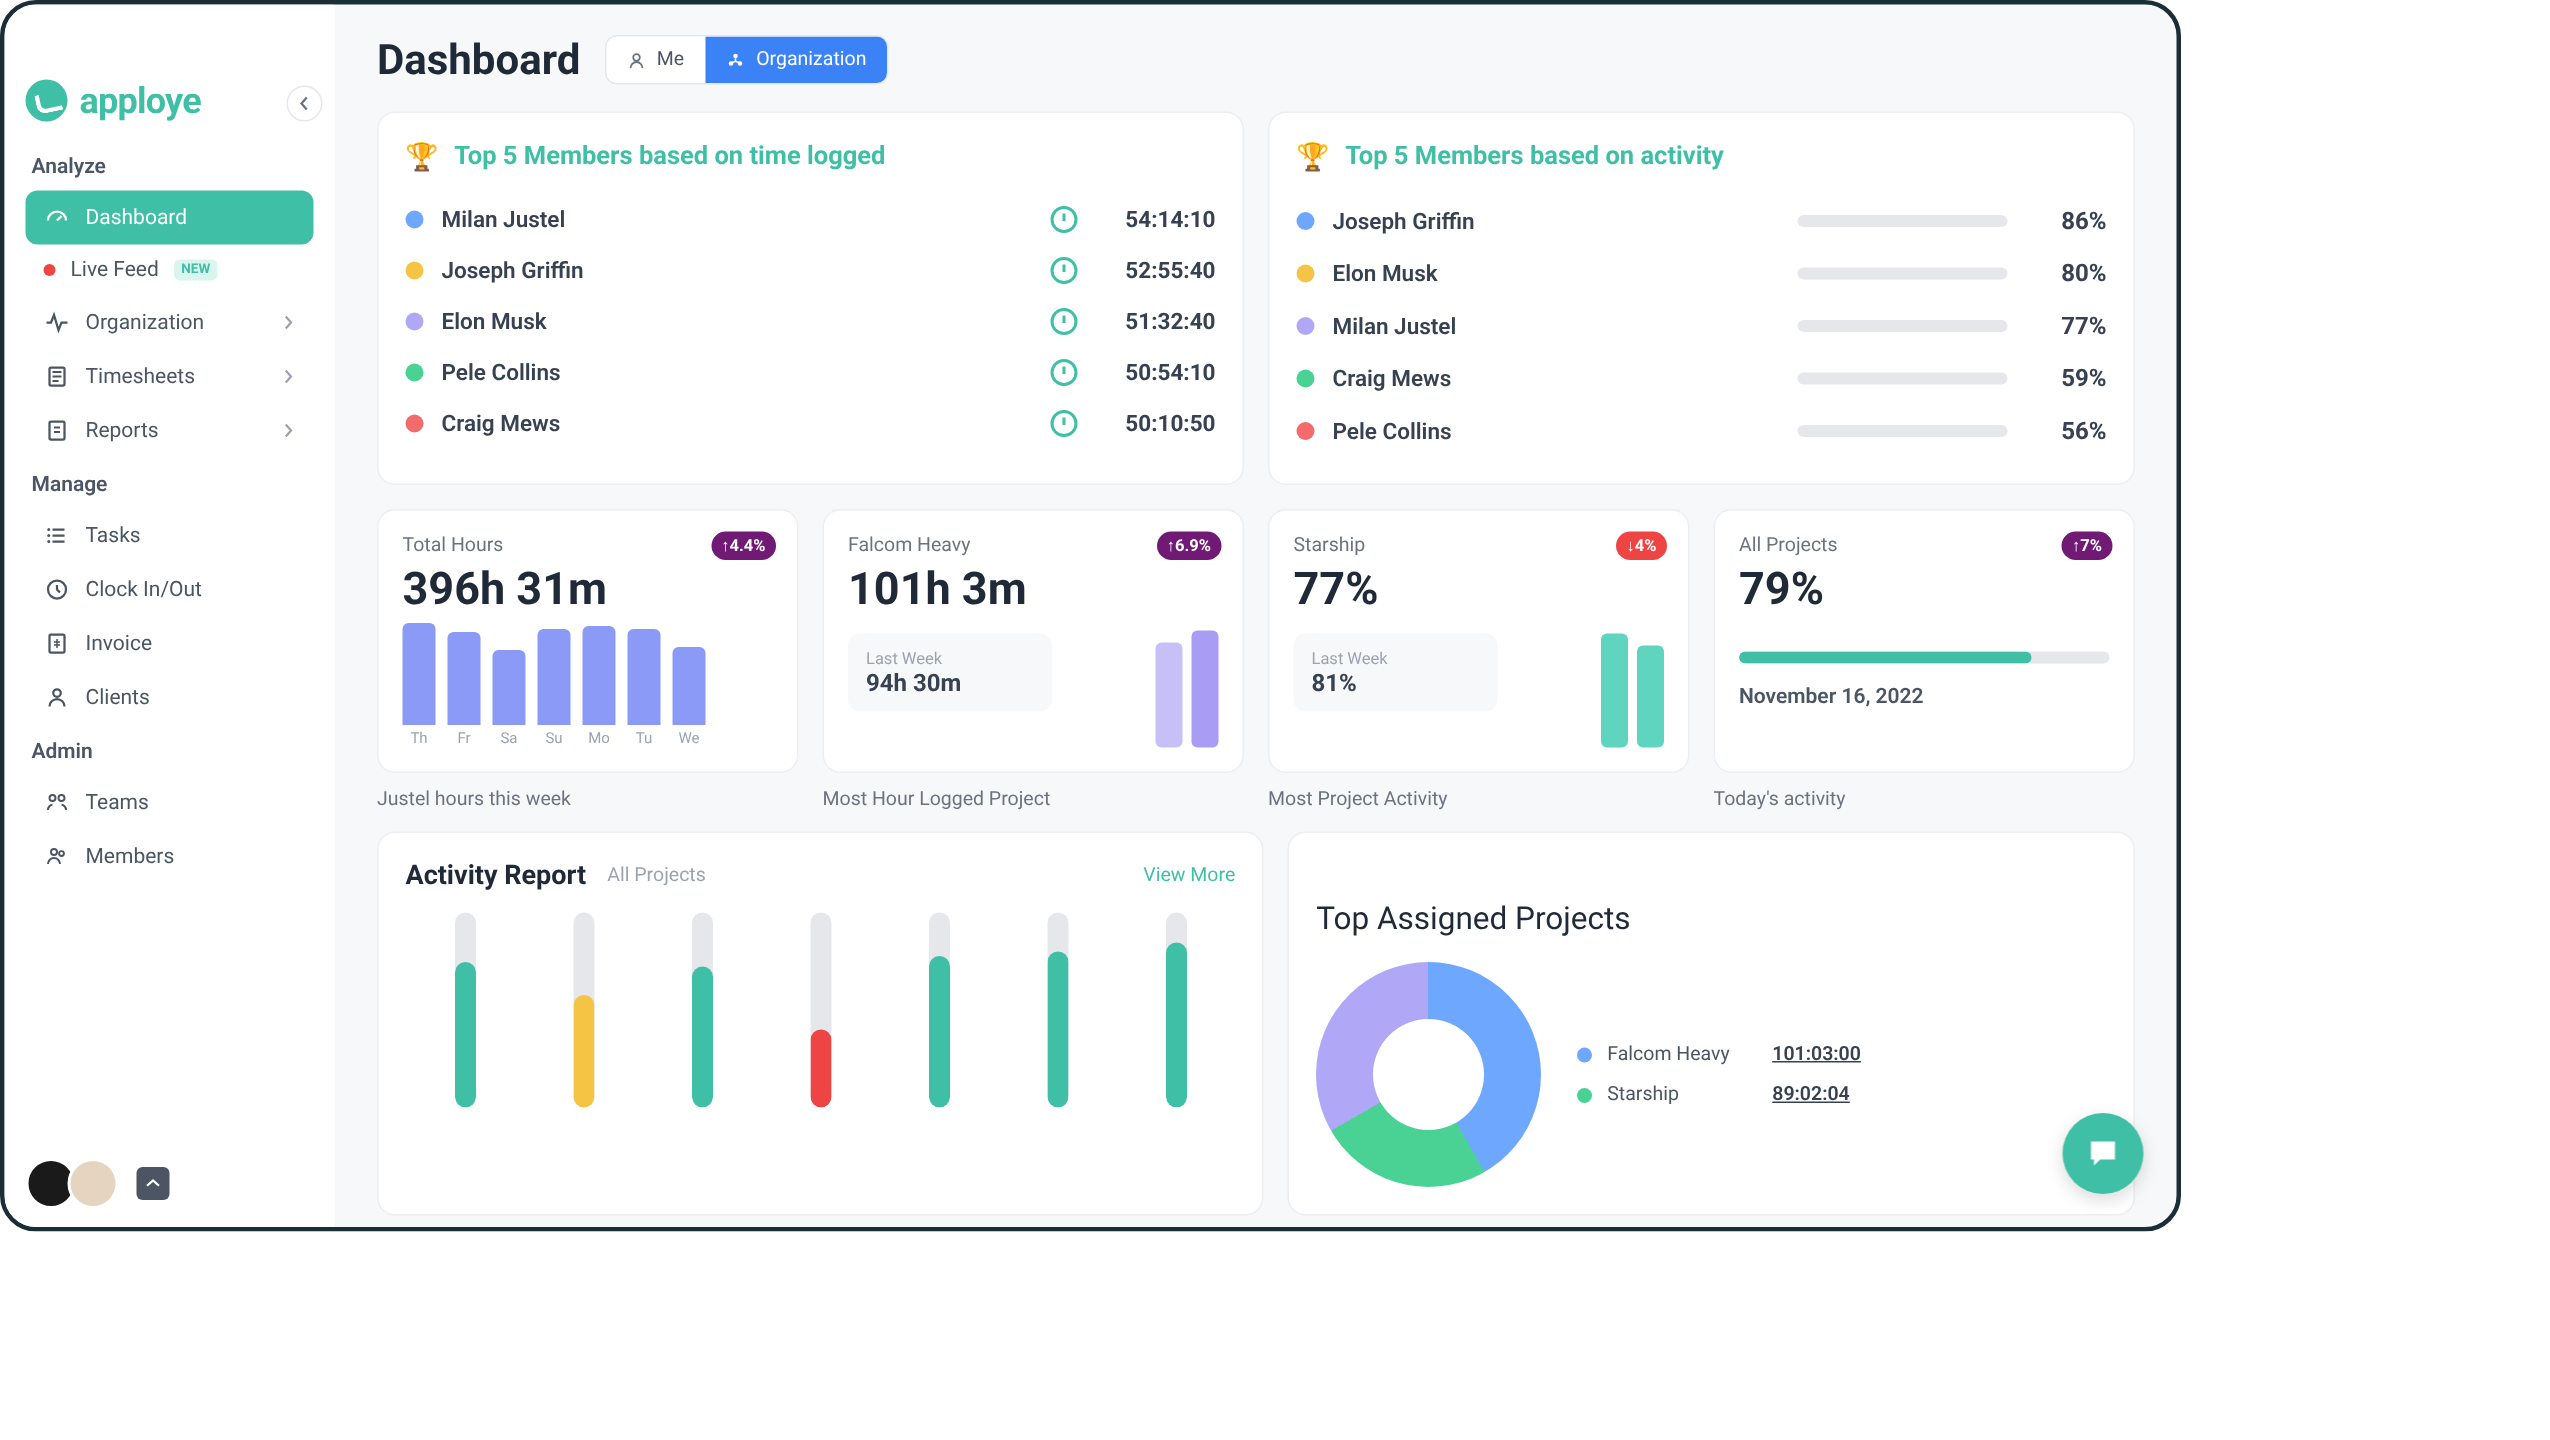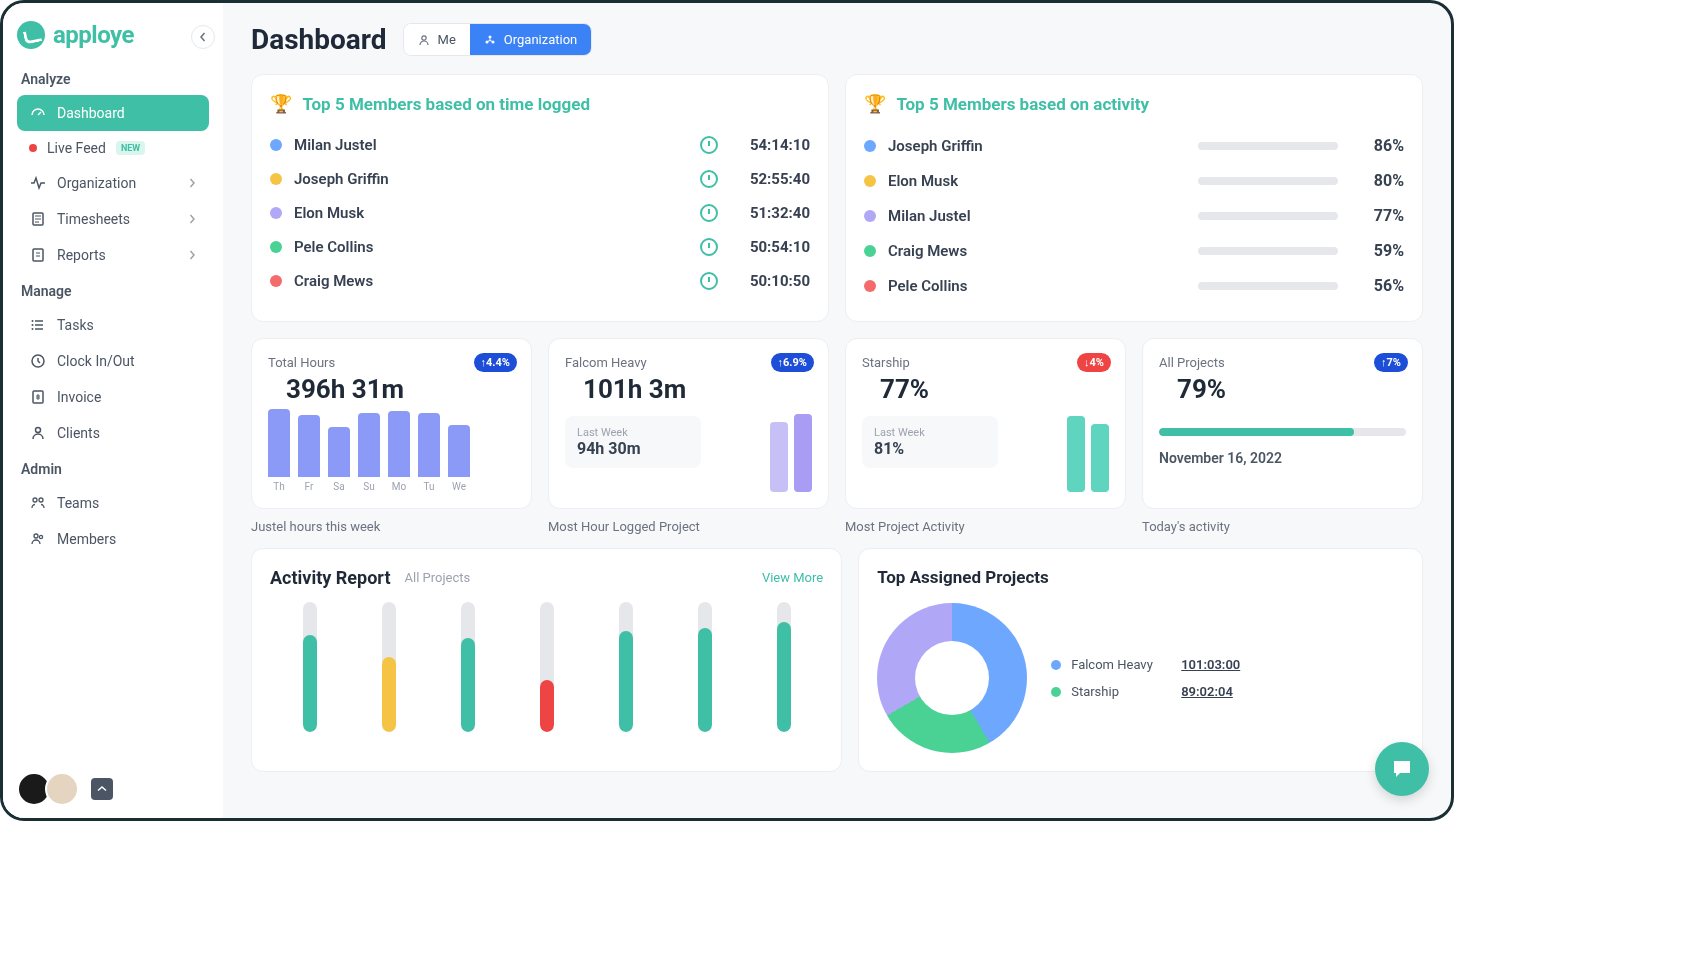--- a/index.html
+++ b/index.html
@@ -1,21 +1,21 @@
 <!DOCTYPE html>
 <html><head>
 <meta charset="utf-8">
 <style>
   * { box-sizing: border-box; margin: 0; padding: 0; }
   body { font-family: -apple-system, BlinkMacSystemFont, 'Segoe UI', Roboto, sans-serif; background: #fff; padding: 0; }
   .app-frame { width: 1454px; height: 821px; margin: 0; border: 3px solid #1a2e35; border-radius: 24px; overflow: hidden; display: flex; position: relative; background: #f7f8fa; }
   
   
   .sidebar { width: 220px; background: #fff; padding: 18px 14px; overflow-y: auto; position: relative; }
-  .logo-row { display: flex; align-items: center; gap: 8px; margin-bottom: 22px; position: relative; }
+  .logo-row { display: flex; align-items: center; gap: 8px; margin-bottom: 22px; position: relative; margin-top: 32px; }
   .logo-icon { width: 28px; height: 28px; background: #3fbfa6; border-radius: 50%; position: relative; }
   .logo-icon::after { content:''; position:absolute; left:7px; top:9px; width:14px; height:10px; border:3px solid #fff; border-top:none; border-right:none; transform:rotate(-12deg); border-radius:0 0 0 6px; }
   .logo-text { font-size: 24px; font-weight: 700; color: #3fbfa6; letter-spacing: -0.5px; }
   .collapse-btn { position: absolute; right: -6px; top: 4px; width: 24px; height: 24px; background: #fff; border: 1px solid #e5e7eb; border-radius: 50%; display:flex; align-items:center; justify-content:center; font-size:12px; color:#6b7280; cursor:pointer;}
   
   .section-label { font-size: 14px; font-weight: 600; color: #4b5563; margin: 10px 4px 8px 4px; }
   .nav-item { display: flex; align-items: center; padding: 9px 12px; border-radius: 8px; font-size: 14px; color: #4b5563; cursor: pointer; gap: 10px; position: relative; }
   .nav-item.active { background: #3fbfa6; color: #fff; }
   .nav-item .icon { width: 18px; height: 18px; display:flex; align-items:center; justify-content:center; }
   .nav-item .chev { margin-left: auto; font-size: 12px; color: #9ca3af; }
@@ -50,23 +50,23 @@
   .clock-icon { width: 18px; height: 18px; border: 2px solid #3fbfa6; border-radius: 50%; position: relative; margin-right: 8px; }
   .clock-icon::after{ content:''; position:absolute; left:6px; top:3px; width:2px; height:5px; background:#3fbfa6; }
   .time-val { font-size: 15px; font-weight: 700; color: #374151; min-width: 72px; text-align: right; }
   .pct-val { font-size: 16px; font-weight: 700; color: #374151; min-width: 44px; text-align: right; margin-left:10px;}
   .bar-track { width: 140px; height: 8px; background: #e5e7eb; border-radius: 4px; overflow: hidden; }
   .bar-fill { height: 100%; border-radius: 4px; }
   
   
   .stat-card { flex:1; background:#fff; border:1px solid #eceef1; border-radius:12px; padding:16px; position:relative;}
   .stat-label { font-size:13px; color:#6b7280; margin-bottom:4px;}
-  .stat-value { font-size:26px; font-weight:700; color:#1f2937;margin-left:18px; }
+  .stat-value { font-size:30px; font-weight:700; color:#1f2937; }
   .delta { position:absolute; top:14px; right:14px; font-size:11px; font-weight:700; padding:3px 7px; border-radius:10px; }
-  .delta.up { background:#1d4ed8; color:#fff; }
+  .delta.up { background:#701a75; color:#fff; }
   .delta.down { background:#ef4444; color:#fff; }
   
   .mini-bars { display:flex; gap:8px; align-items:flex-end; height:78px; margin-top:10px;}
   .mini-bar-col { display:flex; flex-direction:column; align-items:center; gap:4px;}
   .mini-bar { width:22px; background:#8b9af7; border-radius:4px 4px 0 0; }
   .mini-bar-lbl { font-size:10px; color:#9ca3af;}
   
   .lastweek { background:#f7f8fa; border-radius:8px; padding:10px 12px; margin-top:12px;}
   .lastweek-lbl{font-size:11px; color:#9ca3af;}
   .lastweek-val{font-size:16px; font-weight:700; color:#374151;}
@@ -86,21 +86,21 @@
   .activity-header { display:flex; align-items:center; gap:14px; margin-bottom:14px;}
   .activity-title { font-size:18px; font-weight:700; color:#1f2937;}
   .activity-sub { font-size:13px; color:#9ca3af;}
   .view-more { margin-left:auto; font-size:13px; font-weight:400; color:#3fbfa6; cursor:pointer;}
   
   .activity-bars { display:flex; justify-content:space-around; align-items:flex-end; height:130px;}
   .act-bar-outer{ width:14px; height:130px; background:#e5e7eb; border-radius:7px; display:flex; align-items:flex-end; overflow:hidden;}
   .act-bar-inner{ width:100%; border-radius:7px;}
   
   
-  .assigned-title{ font-size:17px; font-weight:700; color:#1f2937; margin-bottom:16px;}
+  .assigned-title{ font-size:21px; font-weight:400; color:#1f2937; margin-bottom:16px;margin-top:28px;}
   .donut-row{ display:flex; align-items:center; gap:24px;}
   .donut{ width:150px; height:150px; border-radius:50%; position:relative;}
   .donut-hole{ position:absolute; left:38px; top:38px; width:74px; height:74px; background:#fff; border-radius:50%;}
   .legend-item{ display:flex; align-items:center; gap:10px; padding:6px 0; font-size:13px;}
   .legend-dot{ width:10px;height:10px;border-radius:50%;}
   .legend-name{ color:#4b5563; width:100px;}
   .legend-val{ font-weight:600; color:#374151;text-decoration:underline;}
   
   
   .chat-fab{ position:absolute; right:22px; bottom:22px; width:54px; height:54px; background:#3fbfa6; border-radius:50%; display:flex; align-items:center; justify-content:center; color:#fff; font-size:22px; box-shadow:0 4px 12px rgba(0,0,0,0.15);}

